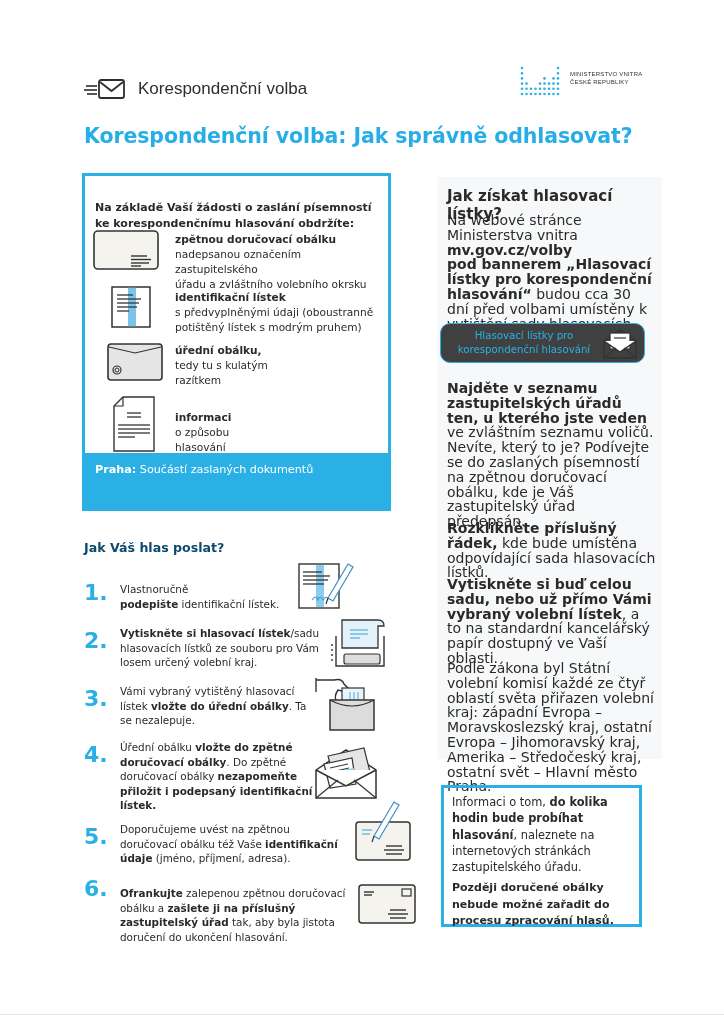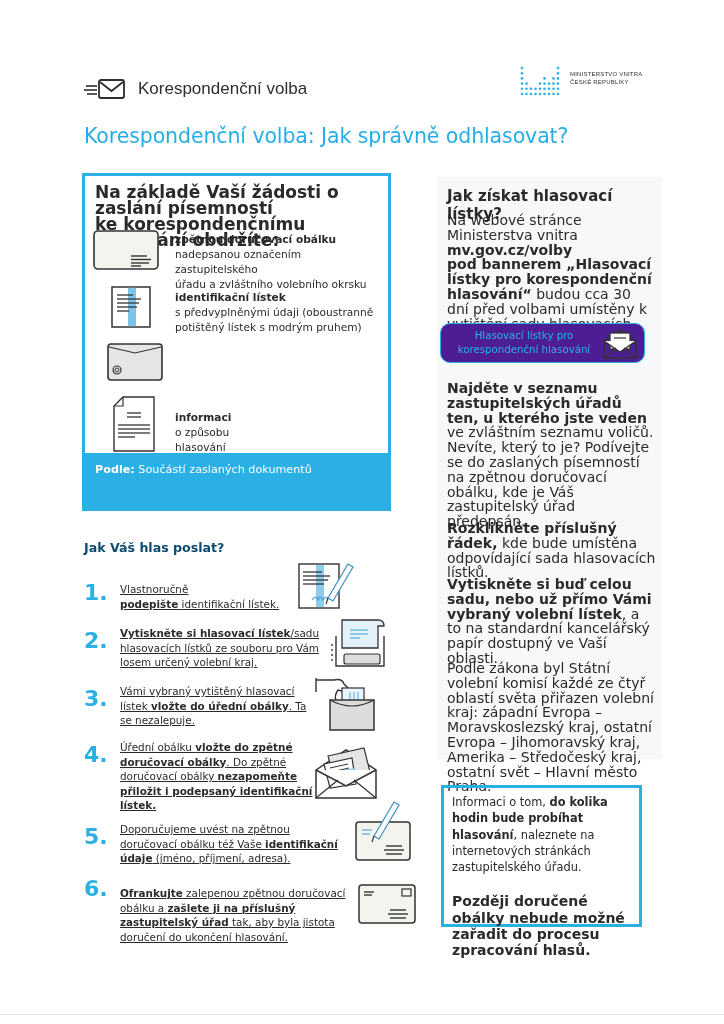--- a/index.html
+++ b/index.html
@@ -8,46 +8,46 @@
   b { font-weight: bold; }
 
   .header { position: absolute; left: 84px; top: 74px; width: 590px; height: 40px; }
   .brand { position: absolute; left: 0; top: 4px; display: flex; align-items: center; }
   .brand-icon { width: 48px; height: 22px; margin-right: 6px; }
   .brand-title { font-family: "Liberation Sans", sans-serif; font-size: 17px; color: #2e2e2e; }
   .ministry { position: absolute; left: 436px; top: -14px; display: flex; align-items: center; }
   .ministry-dots { width: 42px; height: 36px; }
   .ministry-name { margin-left: 8px; font-family: "Liberation Sans", sans-serif; font-size: 6px; line-height: 8px; color: #333; letter-spacing: 0.2px; }
 
-  .page-title { position: absolute; left: 84px; top: 124px; font-size: 20.5px; font-weight: normal; color: #27aee6; letter-spacing: -0.1px; }
+  .page-title { position: absolute; left: 84px; top: 124px; font-size: 20.5px; font-weight: bold; color: #27aee6; letter-spacing: -0.1px; }
 
   .received-box { position: absolute; left: 82px; top: 173px; width: 309px; height: 338px; border: 3px solid #2bb0e5; background: #fff; }
-  .received-heading { position: absolute; left: 10px; top: 8px; font-size: 17px; line-height: 16px; font-weight: bold; color: #2a2a2a; }
+  .received-heading { position: absolute; left: 10px; top: 24px; font-size: 11px; line-height: 16px; font-weight: bold; color: #2a2a2a; }
   .recv-item { position: absolute; left: 0; width: 300px; height: 60px; }
   .recv-item .ico { position: absolute; }
   .recv-item .txt { position: absolute; left: 90px; font-size: 10.6px; line-height: 15px; color: #2a2a2a; }
   .recv-item .txt .t { font-weight: bold; display: block; }
   .warning { position: absolute; left: 0; bottom: 0; width: 303px; height: 55px; background: #2bb0e5; padding: 9px 10px; color: #fff; font-size: 11.2px; line-height: 16px; }
   .warning b { font-weight: bold; }
 
   .side-panel { position: absolute; left: 437px; top: 177px; width: 225px; height: 582px; background: #f7f8f9; }
   .side-heading { position: absolute; left: 10px; top: 10px; font-size: 15px; font-weight: bold; color: #2a2a2a; }
   .side-p { position: absolute; left: 10px; width: 210px; font-size: 14px; line-height: 14.8px; color: #2a2a2a; }
-  .banner-btn { position: absolute; left: 3px; top: 146px; width: 205px; height: 40px; border: 1.5px solid #2bb0e5; border-radius: 10px; background: #4c1d95; cursor: pointer; }
+  .banner-btn { position: absolute; left: 3px; top: 146px; width: 205px; height: 40px; border: 1.5px solid #2bb0e5; border-radius: 10px; background: #404040; cursor: pointer; }
   .banner-btn .lbl { position: absolute; left: 8px; top: 5px; width: 150px; text-align: center; font-size: 10.2px; line-height: 14px; color: #2bb0e5; }
   .banner-btn .env { position: absolute; right: 6px; top: 4px; width: 36px; height: 32px; }
 
   .info-box { position: absolute; left: 441px; top: 785px; width: 201px; height: 142px; border: 3px solid #2bb0e5; padding: 6px 8px; }
   .info-box .p1 { font-size: 11.4px; line-height: 16.3px; color: #2a2a2a; }
-  .info-box .p2 { font-size: 14px; line-height: 16.3px; font-weight: bold; color: #2a2a2a; margin-top: 18px; }
+  .info-box .p2 { font-size: 11px; line-height: 16.3px; font-weight: bold; color: #2a2a2a; margin-top: 5px; }
 
   .steps-heading { position: absolute; left: 84px; top: 540px; font-size: 12.6px; font-weight: bold; color: #0c4a6e; }
   .step { position: absolute; left: 84px; width: 330px; }
   .step .num { position: absolute; left: 0; top: 2px; font-size: 22px; font-weight: bold; color: #2bb0e5; }
-  .step .txt { position: absolute; left: 36px; width: 230px; font-size: 10.4px; line-height: 14.6px; color: #2a2a2a; text-decoration: underline; }
+  .step .txt { position: absolute; left: 36px; width: 230px; font-size: 10.4px; line-height: 14.6px; color: #2a2a2a; }
   .step .ico { position: absolute; }
 
   .footer-line { position: absolute; left: 0; bottom: 9px; width: 724px; height: 1px; background: #e4e4e4; }
 </style>
 </head>
 <body>
 
 <div class="header">
   <div class="brand">
     <svg class="brand-icon" viewBox="0 0 48 22">
@@ -142,20 +142,25 @@
     </div>
   </div>
 
   <div class="recv-item" style="top:165px">
     <svg class="ico" style="left:22px;top:2px;width:56px;height:38px" viewBox="0 0 56 38">
       <rect x="1" y="1" width="54" height="36" rx="3" fill="#e5e5e5" stroke="#333" stroke-width="1.6"></rect>
       <polyline points="2,4 28,10 54,4" fill="none" stroke="#333" stroke-width="1.2"></polyline>
       <circle cx="10" cy="27" r="4" fill="none" stroke="#333" stroke-width="1.2"></circle>
       <circle cx="10" cy="27" r="2" fill="none" stroke="#333" stroke-width="1"></circle>
     </svg>
+    <div class="txt" style="top:2px">
+      <span class="t">úřední obálku,</span>
+      <span style="display:block">tedy tu s kulatým</span>
+      <span style="display:block">razítkem</span>
+    </div>
   </div>
 
   <div class="recv-item" style="top:220px">
     <svg class="ico" style="left:28px;top:0;width:42px;height:56px" viewBox="0 0 42 56">
       <path d="M10 1 H41 V55 H1 V10 Z" fill="#fff" stroke="#333" stroke-width="1.4"></path>
       <path d="M1 10 H10 V1" fill="none" stroke="#333" stroke-width="1.2"></path>
       <line x1="14" y1="17" x2="28" y2="17" stroke="#333" stroke-width="1.3"></line>
       <line x1="14" y1="21" x2="28" y2="21" stroke="#333" stroke-width="1.3"></line>
       <line x1="5" y1="29" x2="37" y2="29" stroke="#333" stroke-width="1.3"></line>
       <line x1="5" y1="33" x2="37" y2="33" stroke="#333" stroke-width="1.3"></line>
@@ -163,21 +168,21 @@
       <line x1="5" y1="41" x2="22" y2="41" stroke="#333" stroke-width="1.3"></line>
     </svg>
     <div class="txt" style="top:14px">
       <span class="t">informaci</span>
       <span style="display:block">o způsobu</span>
       <span style="display:block">hlasování</span>
     </div>
   </div>
 
   <div class="warning">
-    <div><b>Podle:</b><span> Součástí zaslaných dokumentů</span></div>
+    <div><b>Praha:</b><span> Součástí zaslaných dokumentů</span></div>
   </div>
 </div>
 
 <div class="side-panel">
   <div class="side-heading">Jak získat hlasovací lístky?</div>
   <div class="side-p" style="top:36px">
     <span>Na webové stránce Ministerstva vnitra </span><b>mv.gov.cz/volby</b><br><b>pod bannerem „Hlasovací lístky pro korespondenční hlasování“</b><span> budou cca 30 dní před volbami umístěny k vytištění sady hlasovacích lístků.</span>
   </div>
   <div class="banner-btn">
     <div class="lbl">Hlasovací lístky pro korespondenční hlasování</div>

